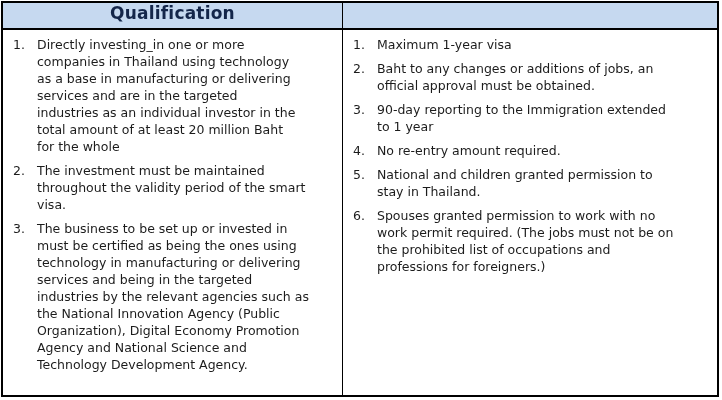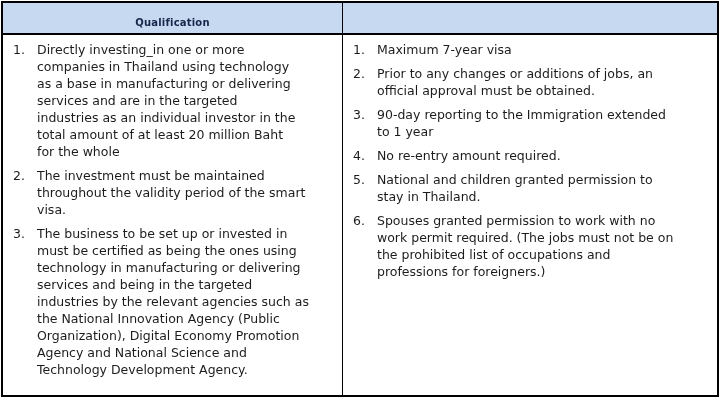--- a/index.html
+++ b/index.html
@@ -22,24 +22,24 @@
     box-sizing: border-box;
   }
   .header-row {
     display: flex;
     border-bottom: 2px solid #000000;
     background: #C6D9F0;
     flex: 0 0 auto;
   }
   .header-cell {
     box-sizing: border-box;
-    padding: 14px 2px 5px 2px;
+    padding: 0 2px 5px 2px;
     text-align: center;
     font-weight: bold;
-    font-size: 10px;
+    font-size: 17px;
     color: #14264A;
     letter-spacing: 0.2px;
   }
   .header-cell.left  { width: 340px; border-right: 1px solid #000000; }
   .header-cell.right { flex: 1; }
   .body-row {
     display: flex;
     flex: 1 1 auto;
     min-height: 0;
   }
@@ -113,27 +113,27 @@
 Agency and National Science and
 Technology Development Agency.</div>
         </div>
       </div>
     </div>
 
     <div class="body-cell right">
       <div class="list-item">
         <span class="item-number">1.</span>
         <div class="item-body">
-          <div class="item-paragraph">Maximum 7-year visa</div>
+          <div class="item-paragraph">Maximum 1-year visa</div>
         </div>
       </div>
       <div class="list-item">
         <span class="item-number">2.</span>
         <div class="item-body">
-          <div class="item-paragraph">Prior to any changes or additions of jobs, an
+          <div class="item-paragraph">Baht to any changes or additions of jobs, an
 official approval must be obtained.</div>
         </div>
       </div>
       <div class="list-item">
         <span class="item-number">3.</span>
         <div class="item-body">
           <div class="item-paragraph">90-day reporting to the Immigration extended
 to 1 year</div>
         </div>
       </div>

